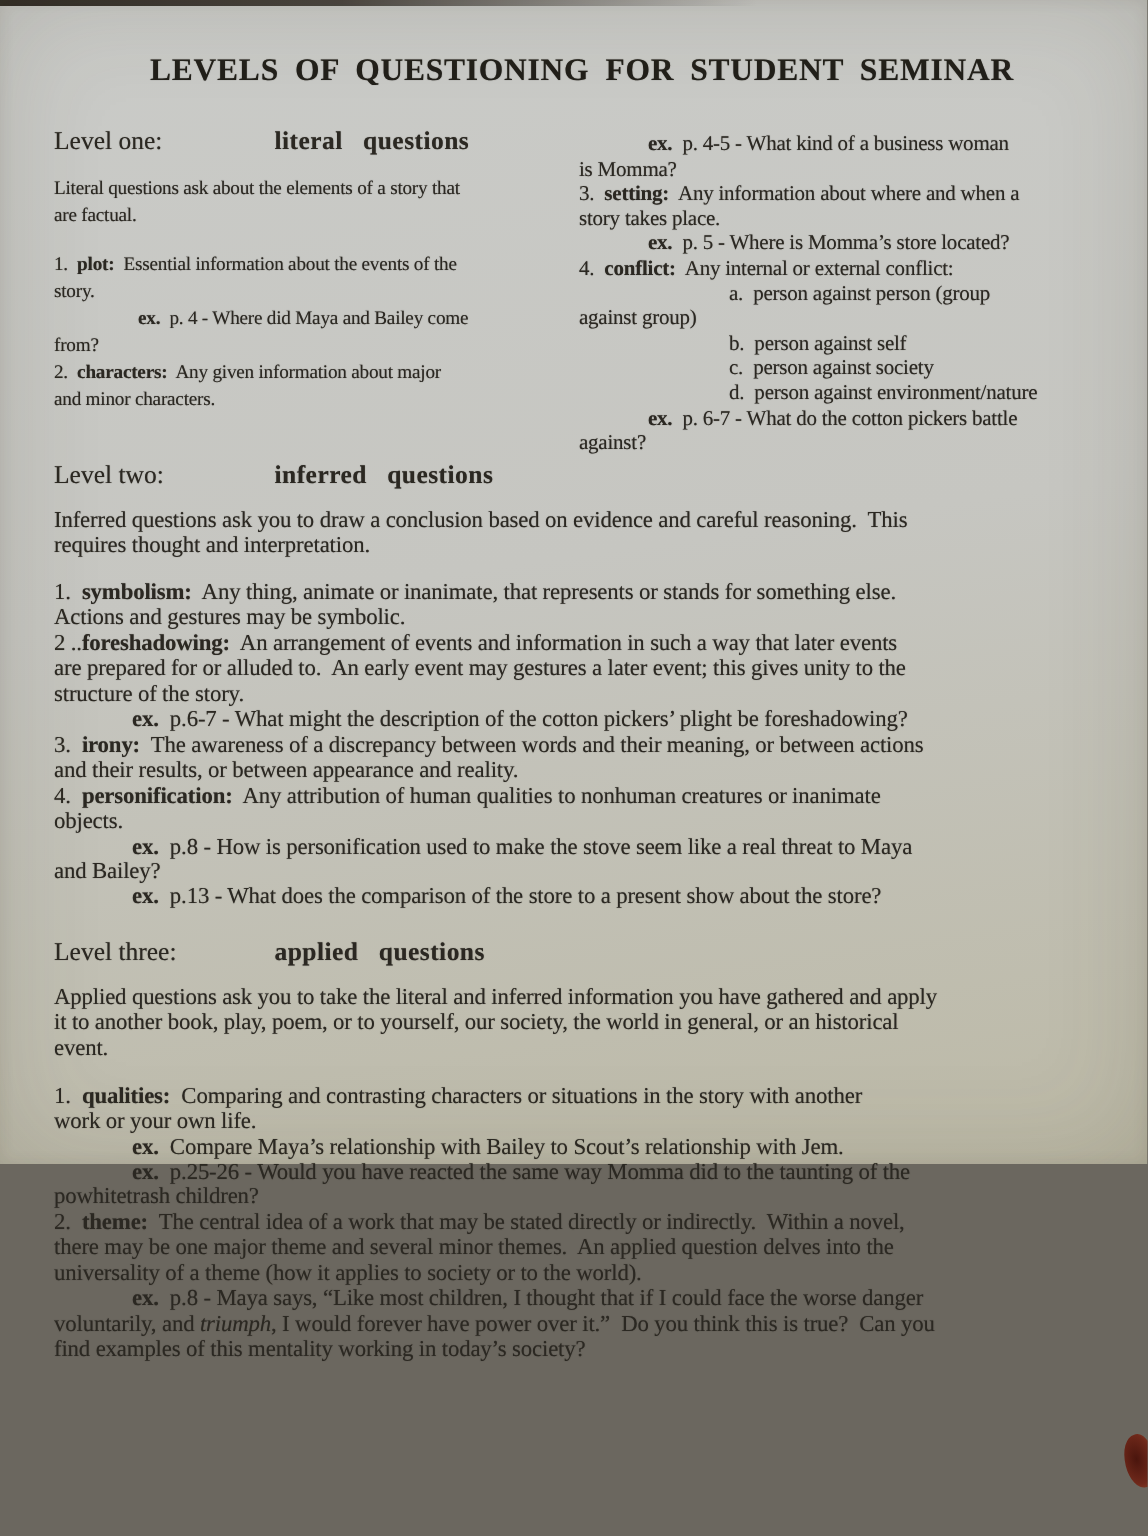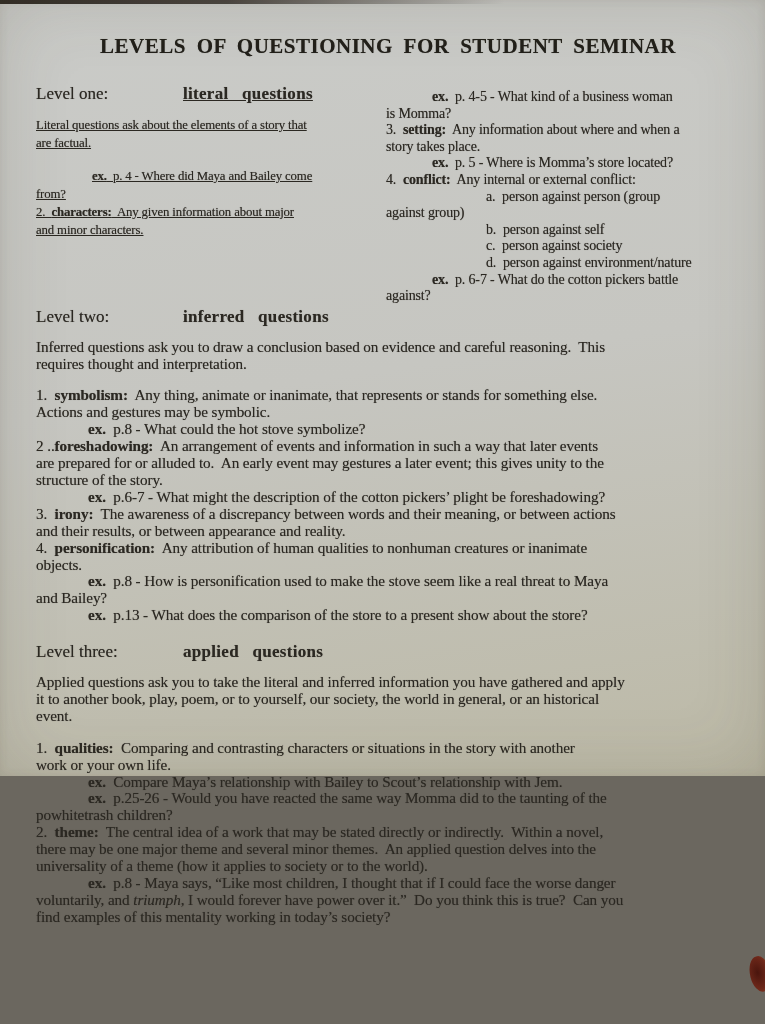--- a/index.html
+++ b/index.html
@@ -44,21 +44,21 @@
   .sec-heading { margin-bottom: 13px; font-size: 17px; letter-spacing: 0; }
   .h-label { display: inline-block; width: 147px; font-weight: normal; }
   .h-title { font-weight: bold; word-spacing: 9px; letter-spacing: 0.3px; }
   .blk { margin: 0; white-space: pre-wrap; }
   .b { font-weight: bold; }
   .i { font-style: italic; }
   .intro { margin-bottom: 15px; }
   .ex { text-indent: 52px; }
   .sub { text-indent: 100px; }
   .two-col { display: flex; align-items: flex-start; }
-  .col-left  { flex: none; width: 340px; font-size: 12.8px; line-height: 18px; letter-spacing: -0.15px; text-decoration: underline; }
+  .col-left  { flex: none; width: 340px; font-size: 12.8px; line-height: 18px; letter-spacing: -0.15px; }
   .col-right { flex: 1; padding-left: 10px; padding-top: 4px; font-size: 14px; line-height: 16.6px; letter-spacing: -0.15px; }
   .col-right .ex { text-indent: 46px; }
   .col-left .ex { text-indent: 56px; }
   .single { font-size: 15.2px; line-height: 16.9px; letter-spacing: -0.1px; }
   #level-two { margin-top: 4px; }
   #level-three { margin-top: 20px; }
 </style>
 </head>
 <body>
 
@@ -67,20 +67,22 @@
   <div class="doc-title">LEVELS OF QUESTIONING FOR STUDENT SEMINAR</div>
 
   <section id="level-one" class="sec two-col">
     <div class="col-left">
       <div class="sec-heading">
         <span class="h-label">Level one:</span><span class="h-title">literal questions</span>
       </div>
       <div class="blocks">
           <p class="blk intro"><span>Literal questions ask about the elements of a story that
 are factual.</span></p>
+          <p class="blk item"><span>1.  </span><span class="b">plot:</span><span>  Essential information about the events of the
+story.</span></p>
           <p class="blk ex"><span class="b">ex.</span><span>  p. 4 - Where did Maya and Bailey come
 from?</span></p>
           <p class="blk item"><span>2.  </span><span class="b">characters:</span><span>  Any given information about major
 and minor characters.</span></p>
         </div>
     </div>
     <div class="col-right">
       <div class="blocks">
           <p class="blk ex"><span class="b">ex.</span><span>  p. 4-5 - What kind of a business woman
 is Momma?</span></p>
@@ -101,21 +103,20 @@
 
   <section id="level-two" class="sec single">
     <div class="sec-heading">
       <span class="h-label">Level two:</span><span class="h-title">inferred questions</span>
     </div>
     <div class="blocks">
         <p class="blk intro"><span>Inferred questions ask you to draw a conclusion based on evidence and careful reasoning.  This
 requires thought and interpretation.</span></p>
         <p class="blk item"><span>1.  </span><span class="b">symbolism:</span><span>  Any thing, animate or inanimate, that represents or stands for something else.
 Actions and gestures may be symbolic.</span></p>
-        <p class="blk ex"><span class="b">ex.</span><span>  p.8 - What could the hot stove symbolize?</span></p>
         <p class="blk item"><span>2 ..</span><span class="b">foreshadowing:</span><span>  An arrangement of events and information in such a way that later events
 are prepared for or alluded to.  An early event may gestures a later event; this gives unity to the
 structure of the story.</span></p>
         <p class="blk ex"><span class="b">ex.</span><span>  p.6-7 - What might the description of the cotton pickers’ plight be foreshadowing?</span></p>
         <p class="blk item"><span>3.  </span><span class="b">irony:</span><span>  The awareness of a discrepancy between words and their meaning, or between actions
 and their results, or between appearance and reality.</span></p>
         <p class="blk item"><span>4.  </span><span class="b">personification:</span><span>  Any attribution of human qualities to nonhuman creatures or inanimate
 objects.</span></p>
         <p class="blk ex"><span class="b">ex.</span><span>  p.8 - How is personification used to make the stove seem like a real threat to Maya
 and Bailey?</span></p>

